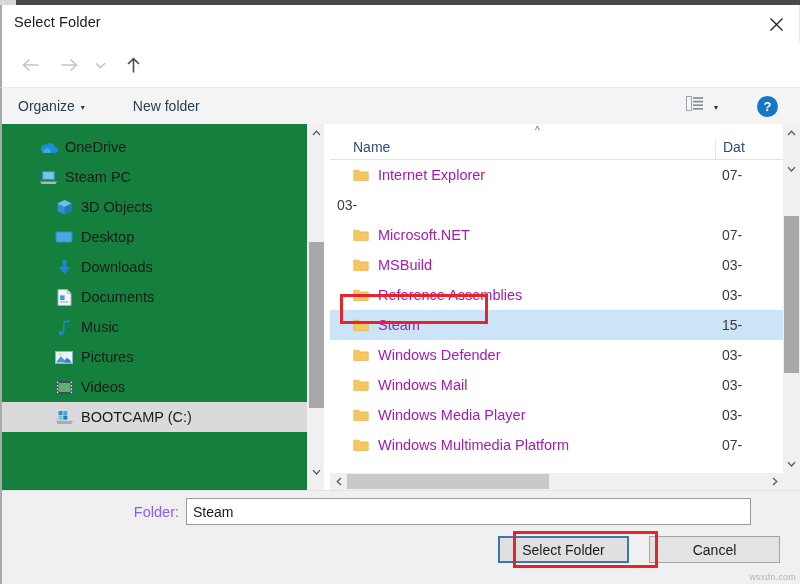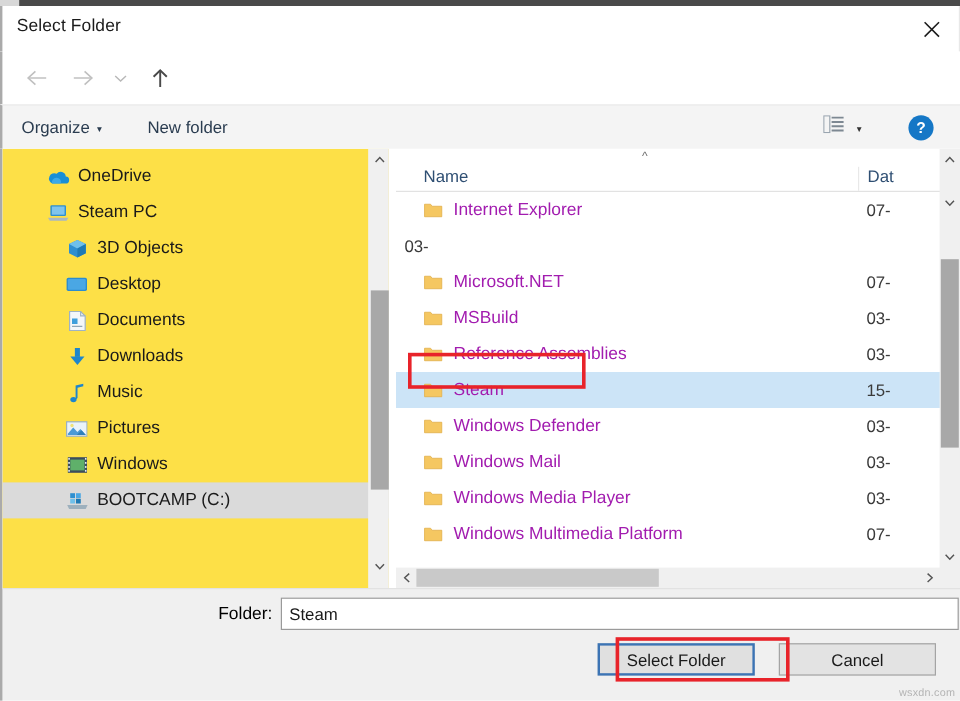--- a/index.html
+++ b/index.html
@@ -170,21 +170,21 @@
     display: flex;
     align-items: center;
   }
   .cmd-organize { margin-left: 16px; }
   .cmd-caret {
     font-size: 8px;
     color: #2a3c50;
     margin-left: 6px;
     margin-top: 2px;
   }
-  .cmd-newfolder { margin-left: 38px; }
+  .cmd-newfolder { margin-left: 48px; }
   .view-group {
     position: absolute;
     right: 82px; top: 8px;
     display: flex; align-items: center;
     cursor: pointer;
   }
   .view-caret {
     font-size: 8px; color: #333; margin-left: 10px; margin-top: 3px;
   }
   .help-btn {
@@ -207,21 +207,21 @@
     display: flex;
     background: #ffffff;
     border-left: 2px solid #aaaaaa;
     overflow: hidden;
   }
 
   
   .tree {
     position: relative;
     width: 322px;
-    background: #fde047;
+    background: #15803d;
     padding-top: 8px;
     flex: 0 0 auto;
   }
   .tree-item {
     position: relative;
     height: 30px;
     display: flex;
     align-items: center;
     cursor: pointer;
     font-size: 14.5px;
@@ -399,25 +399,25 @@
     flex: 0 0 auto;
   }
   .folder-row {
     position: absolute;
     left: 0; top: 8px;
     width: 100%;
     display: flex;
     align-items: center;
   }
   .fr-label {
-    width: 232px;
+    width: 184px;
     text-align: right;
     padding-right: 7px;
     font-size: 14.5px;
-    color: #000000;
+    color: #8b5cf6;
   }
   .folder-input {
     width: 565px; height: 27px;
     border: 1px solid #9a9a9a;
     background: #ffffff;
     font-family: "Liberation Sans", sans-serif;
     font-size: 14px;
     color: #1a1a1a;
     padding: 0 6px;
     outline: none;
@@ -610,37 +610,37 @@
             <rect x="0.5" y="1.5" width="17" height="11" rx="1.4" fill="#2b8cd0"></rect>
             <rect x="1.6" y="2.6" width="14.8" height="8.8" rx="1" fill="#4aa7e4"></rect>
           </svg>
         </span>
         <span>Desktop</span>
       </div>
 
       <div class="tree-item lvl1">
         <span class="ti-icon">
           <svg width="15" height="17" viewBox="0 0 15 17">
+            <rect x="5.4" y="1" width="4.2" height="7.4" fill="#1e86cc"></rect>
+            <path d="M1.6 8 h11.8 L7.5 15.2 z" fill="#1e86cc"></path>
+          </svg>
+        </span>
+        <span>Downloads</span>
+      </div>
+
+      <div class="tree-item lvl1">
+        <span class="ti-icon">
+          <svg width="15" height="17" viewBox="0 0 15 17">
             <path d="M1 0.6 h9.2 L14 4.3 V16.4 H1 z" fill="#f4f7fa" stroke="#9fb3c4" stroke-width="1"></path>
             <path d="M10.2 0.6 V4.3 H14" fill="none" stroke="#9fb3c4" stroke-width="1"></path>
             <rect x="3" y="6.4" width="4.6" height="4.6" fill="#3f9fdc"></rect>
             <line x1="3" y1="13" x2="11.6" y2="13" stroke="#8fa6b8" stroke-width="1"></line>
           </svg>
         </span>
         <span>Documents</span>
-      </div>
-
-      <div class="tree-item lvl1">
-        <span class="ti-icon">
-          <svg width="15" height="17" viewBox="0 0 15 17">
-            <rect x="5.4" y="1" width="4.2" height="7.4" fill="#1e86cc"></rect>
-            <path d="M1.6 8 h11.8 L7.5 15.2 z" fill="#1e86cc"></path>
-          </svg>
-        </span>
-        <span>Downloads</span>
       </div>
 
       <div class="tree-item lvl1">
         <span class="ti-icon">
           <svg width="15" height="17" viewBox="0 0 15 17">
             <path d="M6 14.2 V2.2 L12.4 0.7 V2.9 L7.6 4.1 V12.6 z" fill="#1e86cc"></path>
             <ellipse cx="4.2" cy="14" rx="2.6" ry="2.2" fill="#1e86cc"></ellipse>
           </svg>
         </span>
         <span>Music</span>
@@ -668,21 +668,21 @@
               <rect x="0.9" y="5" width="1.3" height="1.5"></rect>
               <rect x="0.9" y="8.4" width="1.3" height="1.5"></rect>
               <rect x="0.9" y="11.6" width="1.3" height="1.5"></rect>
               <rect x="14.8" y="1.6" width="1.3" height="1.5"></rect>
               <rect x="14.8" y="5" width="1.3" height="1.5"></rect>
               <rect x="14.8" y="8.4" width="1.3" height="1.5"></rect>
               <rect x="14.8" y="11.6" width="1.3" height="1.5"></rect>
             </g>
           </svg>
         </span>
-        <span>Windows</span>
+        <span>Videos</span>
       </div>
 
       <div class="tree-item lvl1 selected">
         <span class="ti-icon">
           <svg width="19" height="15" viewBox="0 0 19 15">
             <g>
               <rect x="3.5" y="1" width="4" height="4" fill="#2e8fd0"></rect>
               <rect x="8.3" y="1" width="4" height="4" fill="#4aa7e4"></rect>
               <rect x="3.5" y="5.6" width="4" height="4" fill="#6fc0ea"></rect>
               <rect x="8.3" y="5.6" width="4" height="4" fill="#1e7ab5"></rect>

